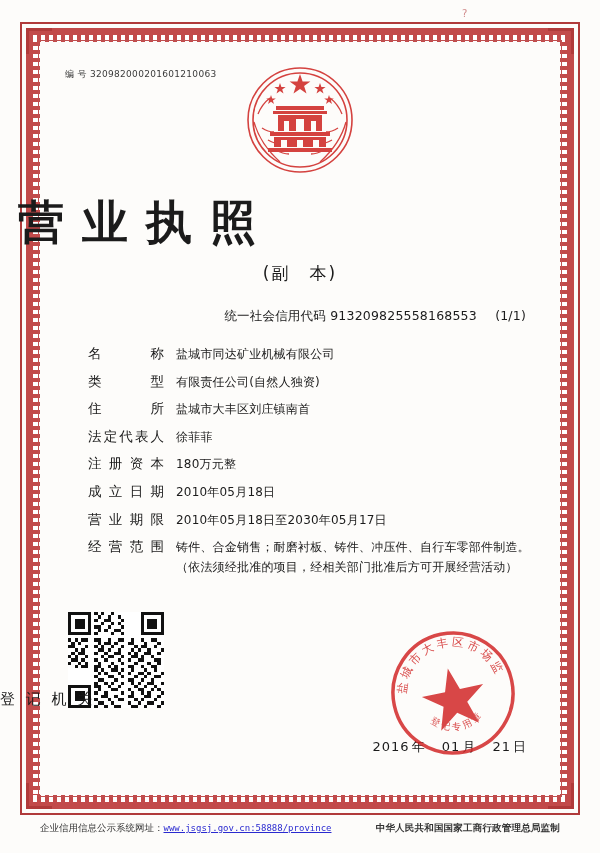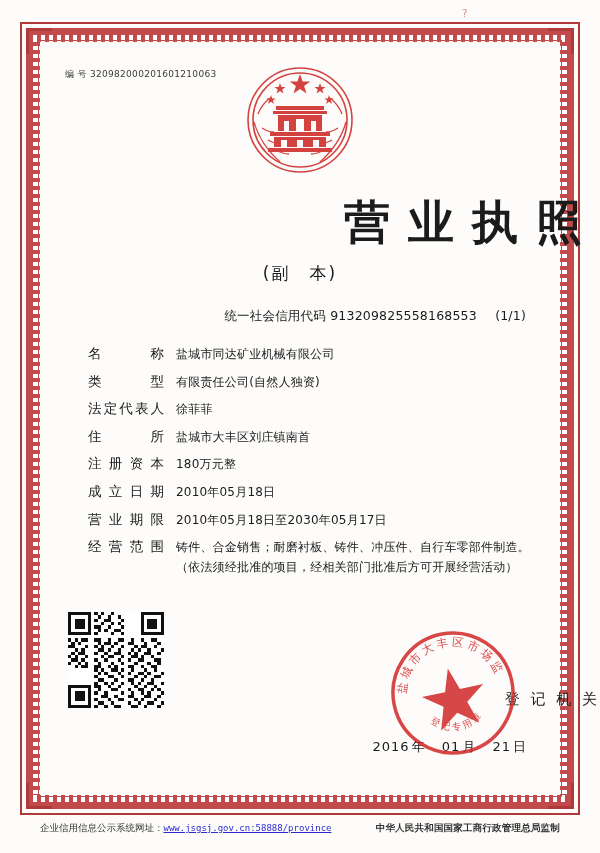--- a/index.html
+++ b/index.html
@@ -84,21 +84,21 @@
     transform: translateX(-50%);
     width: 120px;
     height: 118px;
   }
 
   .doc-title {
     position: absolute;
     left: 0;
     right: 0;
     top: 192px;
-    text-align: right;
+    text-align: left;
     font-size: 46px;
     letter-spacing: 18px;
     text-indent: 18px;
     color: #1b1b1b;
     font-weight: bold;
     font-family: "DejaVu Sans", "Liberation Sans", sans-serif;
   }
   .doc-subtitle {
     position: absolute;
     left: 0;
@@ -159,25 +159,24 @@
     top: 612px;
     width: 96px;
     height: 96px;
   }
 
   .registrar {
     position: absolute;
     left: 0;
     right: 0;
     top: 690px;
-    text-align: right;
+    text-align: left;
     font-size: 15px;
     letter-spacing: 3px;
     color: #1b1b1b;
-    padding-left: 16px;
   }
 
   .date-line {
     position: absolute;
     right: 72px;
     top: 738px;
     font-size: 13px;
     color: #1b1b1b;
     letter-spacing: 1px;
   }
@@ -289,26 +288,26 @@
   <div class="fields">
     <div class="field-row">
       <div class="field-label">名称</div>
       <div class="field-value">盐城市同达矿业机械有限公司</div>
     </div>
     <div class="field-row">
       <div class="field-label">类型</div>
       <div class="field-value">有限责任公司(自然人独资)</div>
     </div>
     <div class="field-row">
+      <div class="field-label">住所</div>
+      <div class="field-value">盐城市大丰区刘庄镇南首</div>
+    </div>
+    <div class="field-row">
       <div class="field-label">法定代表人</div>
       <div class="field-value">徐菲菲</div>
-    </div>
-    <div class="field-row">
-      <div class="field-label">住所</div>
-      <div class="field-value">盐城市大丰区刘庄镇南首</div>
     </div>
     <div class="field-row">
       <div class="field-label">注册资本</div>
       <div class="field-value">180万元整</div>
     </div>
     <div class="field-row">
       <div class="field-label">成立日期</div>
       <div class="field-value">2010年05月18日</div>
     </div>
     <div class="field-row">

